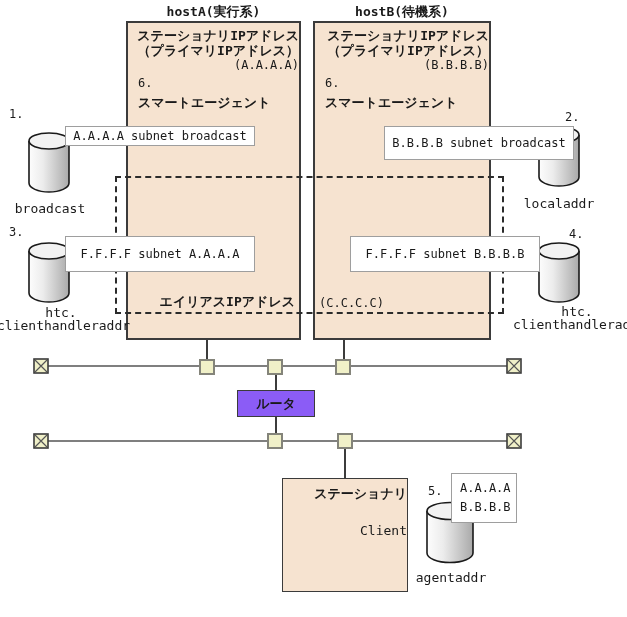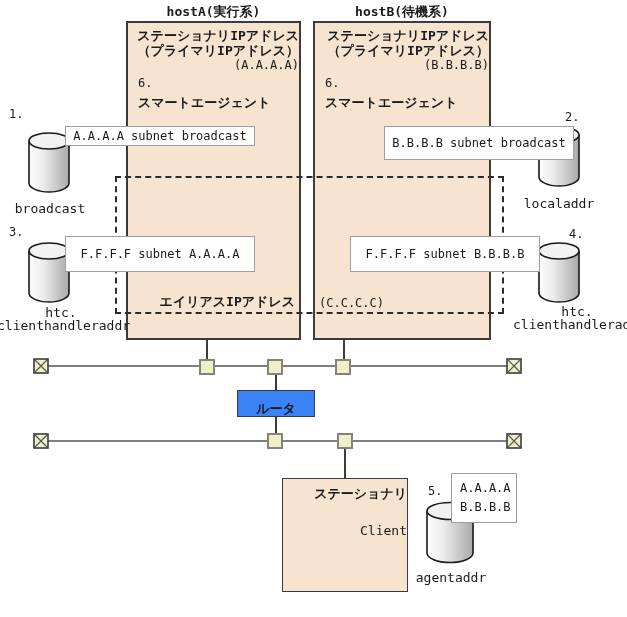--- a/index.html
+++ b/index.html
@@ -23,22 +23,22 @@
   .busline{background:var(--bus,#7f7f7f);height:2px;z-index:1;}
   .vline{background:#3c3c3c;width:2px;z-index:1;}
   .node{
     background:var(--node-fill,#f0f0c8);
     border:2px solid #84847a;box-sizing:border-box;z-index:3;
   }
   .dashedrect{border:2px dashed #2b2b2b;box-sizing:border-box;z-index:4;background:transparent;}
   .cyl{z-index:5;}
   .cyl-label{font-size:13px;line-height:13px;text-align:center;white-space:nowrap;z-index:5;}
   .routerbox{
-    background:#3b82f6;border:1.5px solid #3b3b3b;box-sizing:border-box;z-index:3;
-    display:flex;align-items:flex-end;justify-content:center;
+    background:#8b5cf6;border:1.5px solid #3b3b3b;box-sizing:border-box;z-index:3;
+    display:flex;align-items:center;justify-content:center;
   }
   .hosttitle{font-weight:bold;font-size:13px;text-align:center;white-space:nowrap;}
 </style>
 </head>
 <body>
 
 <div class="stage">
 
   <svg width="0" height="0" style="position:absolute">
     <defs>

